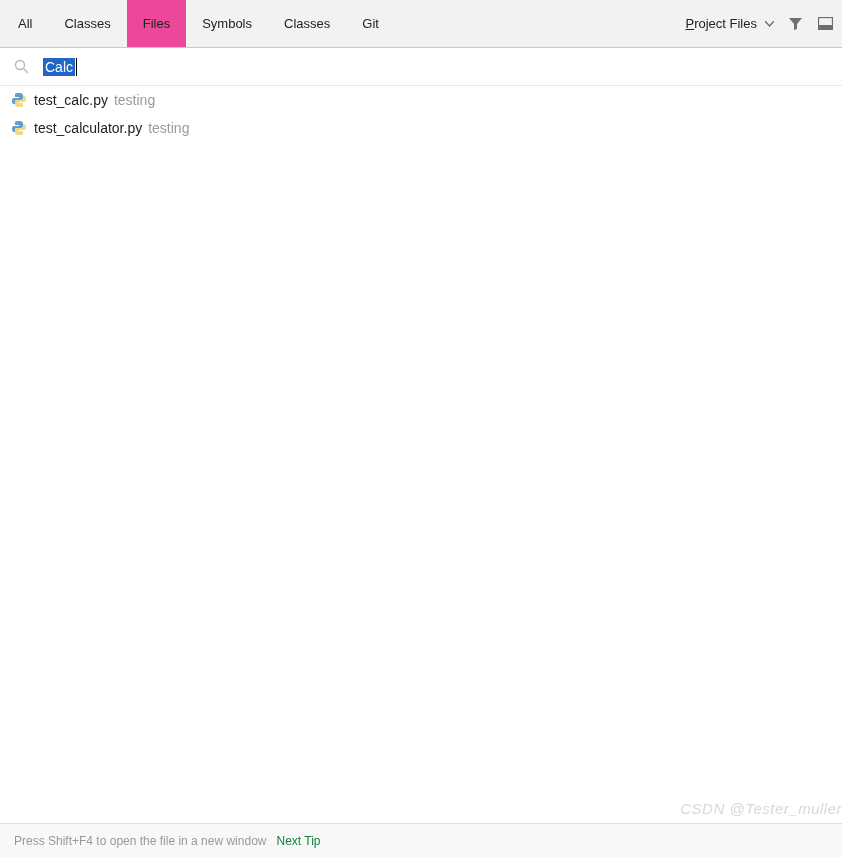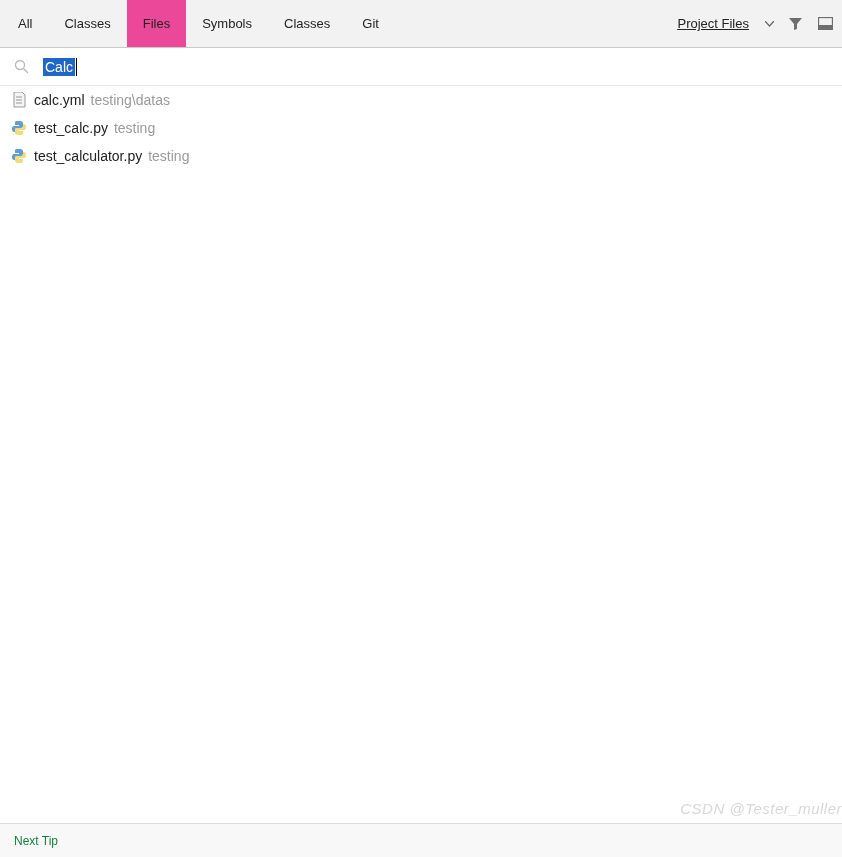--- a/index.html
+++ b/index.html
@@ -40,22 +40,21 @@
     .tab-spacer {
       flex: 1;
     }
     .scope-selector {
       display: flex;
       align-items: center;
       font-size: 13px;
       color: #222;
       padding: 0 6px;
       cursor: pointer;
-      gap: 16px;
-      text-decoration: underline;
+      gap: 8px;
     }
     .scope-selector .underline-char {
       text-decoration: underline;
     }
     .icon-btn {
       width: 24px;
       height: 24px;
       display: flex;
       align-items: center;
       justify-content: center;
@@ -202,32 +201,20 @@
   </span>
   <div class="search-input-wrap">
     <span class="search-text-sel">Calc</span>
       <span class="caret"></span>
   </div>
 </div>
 
 <div class="results">
 
 
-  <div class="result-row">
-    <span class="file-icon">
-      <svg width="14" height="16" viewBox="0 0 14 16">
-          <path d="M2 0 L10 0 L13 3 L13 15 L2 15 Z" fill="#f4f4f4" stroke="#9a9a9a" stroke-width="1"></path>
-          <line x1="4" y1="5" x2="10" y2="5" stroke="#9a9a9a"></line>
-          <line x1="4" y1="8" x2="10" y2="8" stroke="#9a9a9a"></line>
-          <line x1="4" y1="11" x2="10" y2="11" stroke="#9a9a9a"></line>
-        </svg>
-    </span>
-    <span class="filename">calc.yml</span>
-    <span class="filepath">testing\datas</span>
-  </div>
 
   <div class="result-row">
     <span class="file-icon">
       <svg width="16" height="16" viewBox="0 0 16 16">
           <path d="M7 1 C3 1 4 3 4 3 L4 5 L8 5 L8 6 L3 6 C3 6 1 6 1 9 C1 12 3 12 3 12 L4 12 L4 10 C4 10 4 8 6 8 L10 8 C10 8 12 8 12 6 L12 3 C12 3 12 1 8 1 Z" fill="#5f9dd2"></path>
           <path d="M9 15 C13 15 12 13 12 13 L12 11 L8 11 L8 10 L13 10 C13 10 15 10 15 7 C15 4 13 4 13 4 L12 4 L12 6 C12 6 12 8 10 8 L6 8 C6 8 4 8 4 10 L4 13 C4 13 4 15 8 15 Z" fill="#f5d97f"></path>
         </svg>
     </span>
     <span class="filename">test_calc.py</span>
     <span class="filepath">testing</span>
@@ -240,16 +227,17 @@
           <path d="M9 15 C13 15 12 13 12 13 L12 11 L8 11 L8 10 L13 10 C13 10 15 10 15 7 C15 4 13 4 13 4 L12 4 L12 6 C12 6 12 8 10 8 L6 8 C6 8 4 8 4 10 L4 13 C4 13 4 15 8 15 Z" fill="#f5d97f"></path>
         </svg>
     </span>
     <span class="filename">test_calculator.py</span>
     <span class="filepath">testing</span>
   </div>
 
 </div>
 
 <div class="footer">
+  <span>Press Shift+F4 to open the file in a new window</span>
   <span class="footer-link">Next Tip</span>
 </div>
 
 <div class="watermark">CSDN @Tester_muller</div>
 
 </body></html>

